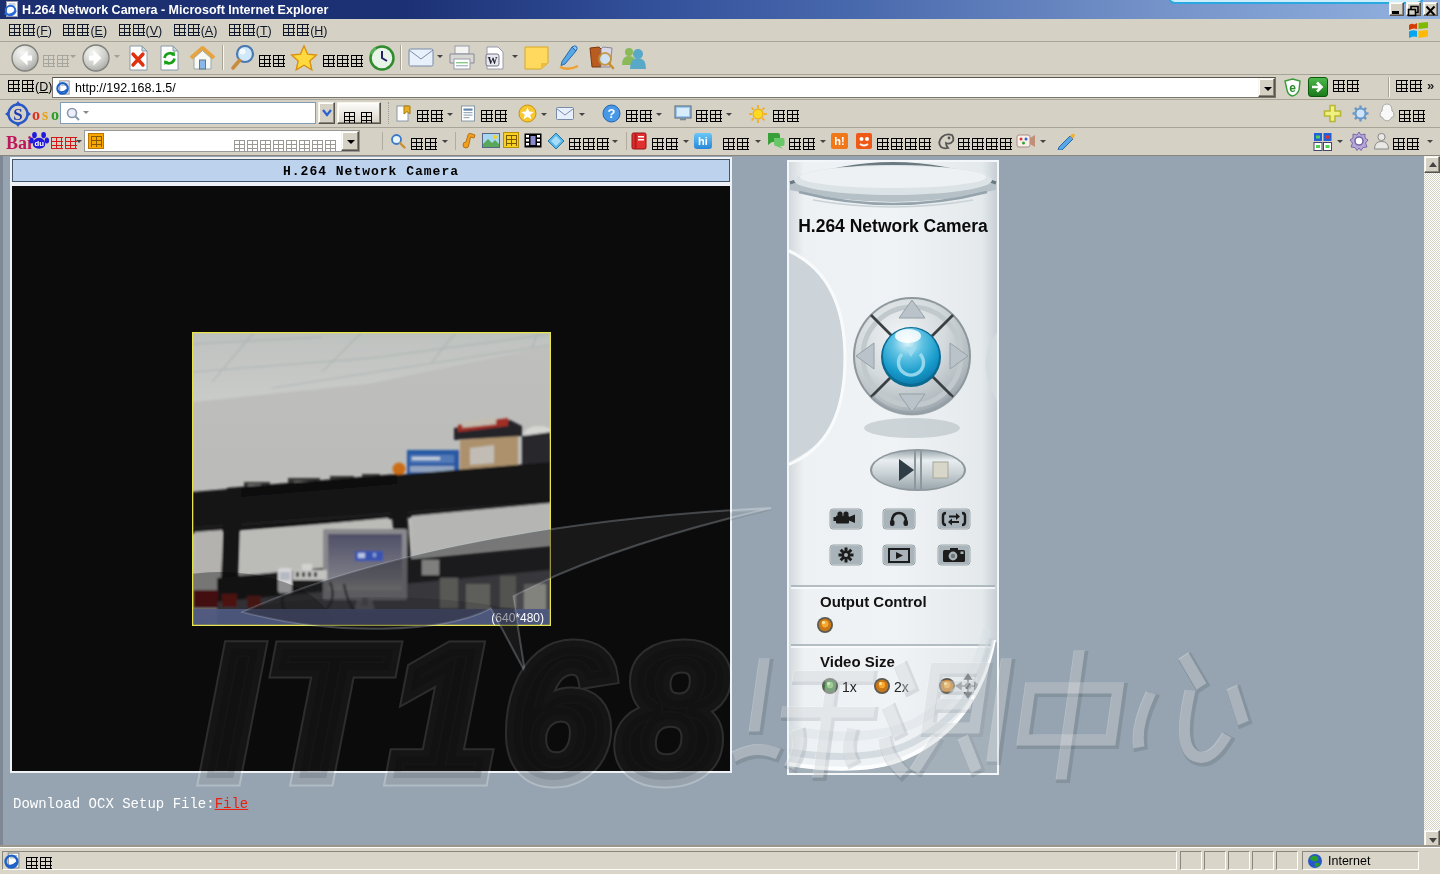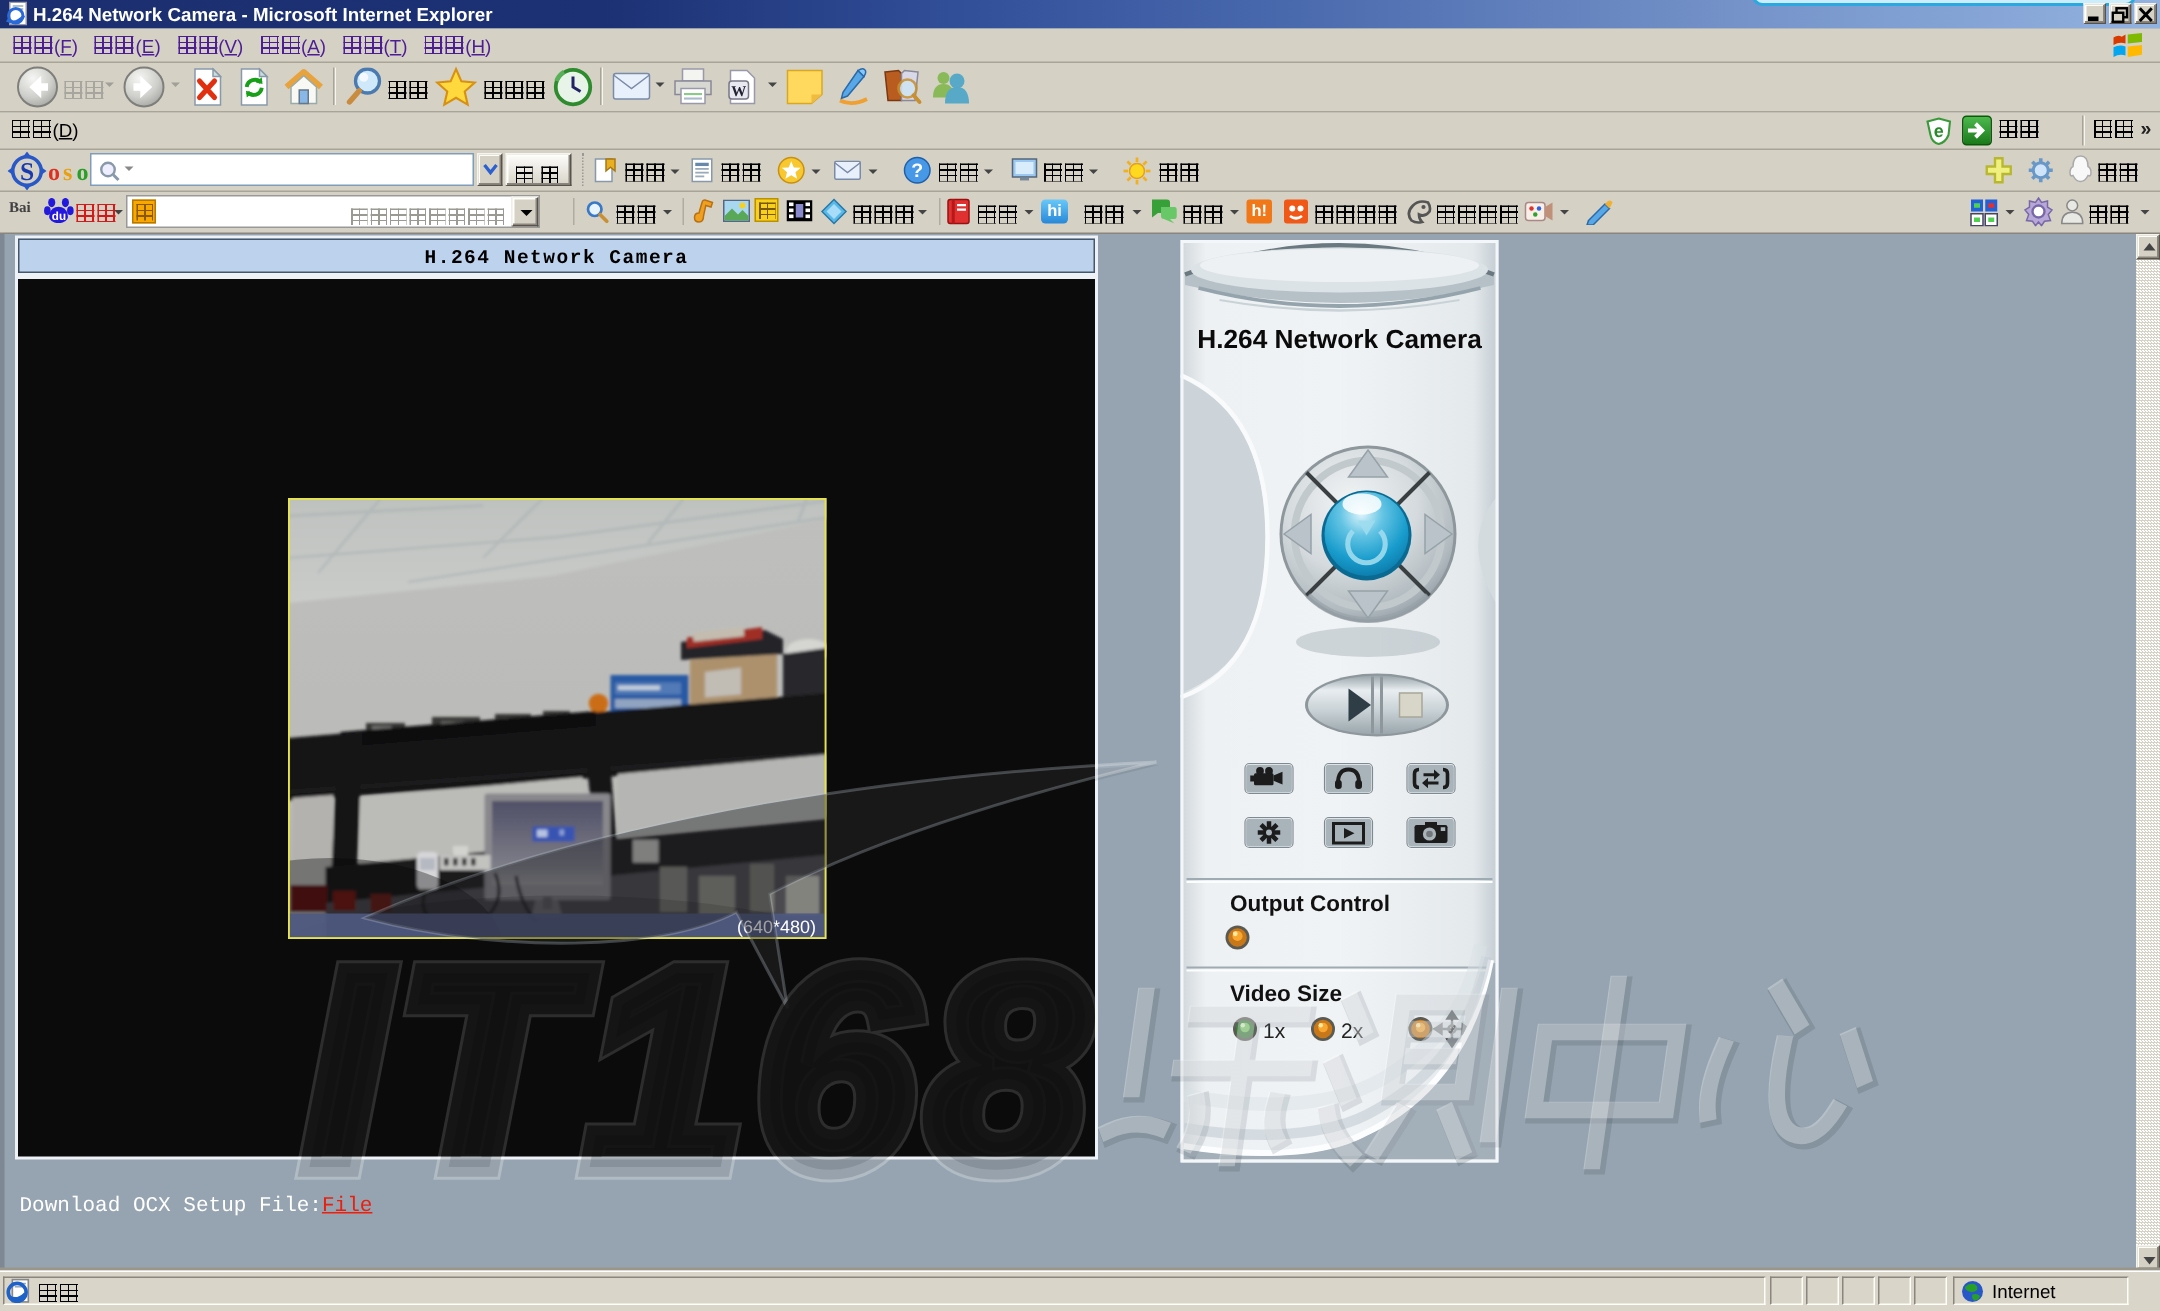--- a/index.html
+++ b/index.html
@@ -35,21 +35,21 @@
       </svg>
   </div>
   <div class="abs raised" style="left:1423px;top:2px;width:15px;height:14px;">
     <svg width="13" height="12" viewBox="0 0 13 12">
         <path d="M2.5 1.5 L10.5 10 M10.5 1.5 L2.5 10" stroke="#000" stroke-width="2"></path>
       </svg>
   </div>
 </div>
 
 <div class="abs" style="left:0;top:19px;width:1440px;height:23px;background:#d5d1c5;border-bottom:1px solid #a8a498;">
-  <div class="abs" style="left:8px;top:5px;font-size:12.5px;color:#4c1d95;">
+  <div class="abs" style="left:8px;top:5px;font-size:12.5px;color:#0f172a;">
     <span class="c"></span><span class="c"></span>(<u>F</u>)&nbsp;&nbsp;&nbsp;<span class="c"></span><span class="c"></span>(<u>E</u>)&nbsp;&nbsp;&nbsp;<span class="c"></span><span class="c"></span>(<u>V</u>)&nbsp;&nbsp;&nbsp;<span class="c"></span><span class="c"></span>(<u>A</u>)&nbsp;&nbsp;&nbsp;<span class="c"></span><span class="c"></span>(<u>T</u>)&nbsp;&nbsp;&nbsp;<span class="c"></span><span class="c"></span>(<u>H</u>)
   </div>
   <svg class="abs" style="left:1408px;top:2px" width="22" height="19" viewBox="0 0 22 19">
     <path d="M1 4 Q4 2 6.5 3.5 L9 2 L9 8 Q5 6.5 1 9 Z" fill="#d83b01"></path>
     <path d="M10.5 2 L20 1 L20 7 L10.5 8 Z" fill="#7fba00"></path>
     <path d="M1 10.5 Q5 8.5 9 10 L9 16 Q5 14.5 1 17 Z" fill="#05a6f0"></path>
     <path d="M10.5 10 L20 9 L20 15.5 L10.5 17 Z" fill="#ffb900"></path>
   </svg>
 </div>
 
@@ -156,20 +156,33 @@
   <svg class="abs" style="left:620px;top:3px" width="28" height="26" viewBox="0 0 28 26">
     <circle cx="9" cy="7" r="4" fill="#8aba58"></circle>
     <path d="M2 20 q0 -9 7 -9 q7 0 7 9 Z" fill="#8aba58"></path>
     <circle cx="18" cy="9" r="5" fill="#58a8c8"></circle>
     <path d="M10 24 q0 -11 8 -11 q8 0 8 11 Z" fill="#58a8c8"></path>
   </svg>
 </div>
 
 <div class="abs" style="left:0;top:75px;width:1440px;height:25px;background:#d5d1c5;border-bottom:1px solid #a8a498;">
   <div class="abs" style="left:7px;top:5px;font-size:12.5px;"><span class="c"></span><span class="c"></span>(<u>D</u>)</div>
+  <div class="abs" style="left:52px;top:2px;width:1224px;height:21px;background:#fff;border:1px solid #7a766e;border-top-color:#58544c;">
+    <svg class="abs" style="left:3px;top:2px" width="15" height="15" viewBox="0 0 16 16">
+      <rect x="4" y="1" width="10" height="14" fill="#fff" stroke="#888"></rect>
+      <rect x="5.5" y="3" width="7" height="1" fill="#9ab"></rect>
+        <rect x="5.5" y="5" width="7" height="1" fill="#9ab"></rect>
+      <circle cx="7" cy="9" r="5.6" fill="none" stroke="#1e62c8" stroke-width="2.3"></circle>
+      <path d="M2 12 q5 3 10 -2" fill="none" stroke="#1e62c8" stroke-width="2.2"></path>
+    </svg>
+    <div class="abs" style="left:22px;top:3px;font-size:12.5px;color:#000;">http://192.168.1.5/</div>
+    <div class="abs raised" style="right:0;top:0;width:17px;height:19px;">
+        <div class="abs" style="left:5px;top:8px;width:0;height:0;border:4px solid transparent;border-top-color:#000;"></div>
+      </div>
+  </div>
   <svg class="abs" style="left:1284px;top:3px" width="17" height="19" viewBox="0 0 17 19">
     <path d="M8.5 1 L16 3 L15 12 Q13 17 8.5 18 Q4 17 3 12 L1 3 Z" fill="#fff" stroke="#3a9a3a" stroke-width="1.4"></path>
     <text x="8.5" y="13.5" font-size="12" font-weight="bold" text-anchor="middle" fill="#2a8a2a">e</text>
   </svg>
   <div class="abs" style="left:1308px;top:2px;width:20px;height:20px;background:linear-gradient(#4db84d,#1a7a1a);border-radius:3px;border:1px solid #0a5a0a;">
     <svg width="18" height="18" viewBox="0 0 18 18">
         <path d="M3 9 L11 9 M8 4.5 L12.5 9 L8 13.5" fill="none" stroke="#fff" stroke-width="2.6"></path>
       </svg>
   </div>
   <div class="abs" style="left:1332px;top:5px;font-size:12.5px;"><span class="c"></span><span class="c"></span></div>
@@ -275,21 +288,21 @@
         <path d="M3.9 15.1 L6 13"></path>
       </g>
     </svg>
   <svg class="abs" style="left:1378px;top:3px" width="18" height="20" viewBox="0 0 18 20">
       <path d="M9 1 Q14 1 14 8 Q16 9 16 12 Q16 15 14 14 Q12 18 9 18 Q6 18 4 14 Q2 15 2 12 Q2 9 4 8 Q4 1 9 1 Z" fill="#f8f8f8" stroke="#aaa"></path>
     </svg>
   <div class="abs" style="left:1398px;top:7px;"><span class="c"></span><span class="c"></span></div>
 </div>
 
 <div class="abs" style="left:0;top:128px;width:1440px;height:28px;background:#d5d1c5;border-bottom:1px solid #8a867e;">
-  <div class="abs" style="left:6px;top:5px;font-weight:bold;font-size:10px;color:#404040;font-family:'Liberation Serif',serif;">Bai</div>
+  <div class="abs" style="left:6px;top:5px;font-weight:bold;font-size:18px;color:#be185d;font-family:'Liberation Serif',serif;">Bai</div>
   <svg class="abs" style="left:29px;top:2px" width="21" height="21" viewBox="0 0 23 22">
       <ellipse cx="6" cy="5" rx="2.6" ry="3.4" fill="#2319dc"></ellipse>
       <ellipse cx="16" cy="5" rx="2.6" ry="3.4" fill="#2319dc"></ellipse>
       <ellipse cx="2.8" cy="11" rx="2.4" ry="3.2" fill="#2319dc"></ellipse>
       <ellipse cx="19.6" cy="11" rx="2.4" ry="3.2" fill="#2319dc"></ellipse>
       <path d="M11 8 Q16 8 17.5 13 Q19 18 14 19.5 Q11 20.3 8 19.5 Q3 18 4.5 13 Q6 8 11 8 Z" fill="#2319dc"></path>
       <text x="11.3" y="17.5" font-size="8.5" font-weight="bold" text-anchor="middle" fill="#fff">du</text>
     </svg>
   <div class="abs" style="left:50px;top:6px;color:#d81818;"><span class="c"></span><span class="c"></span></div>
   <div class="abs" style="left:76px;top:12px;width:0;height:0;border:3.5px solid transparent;border-top-color:#444;"></div>

